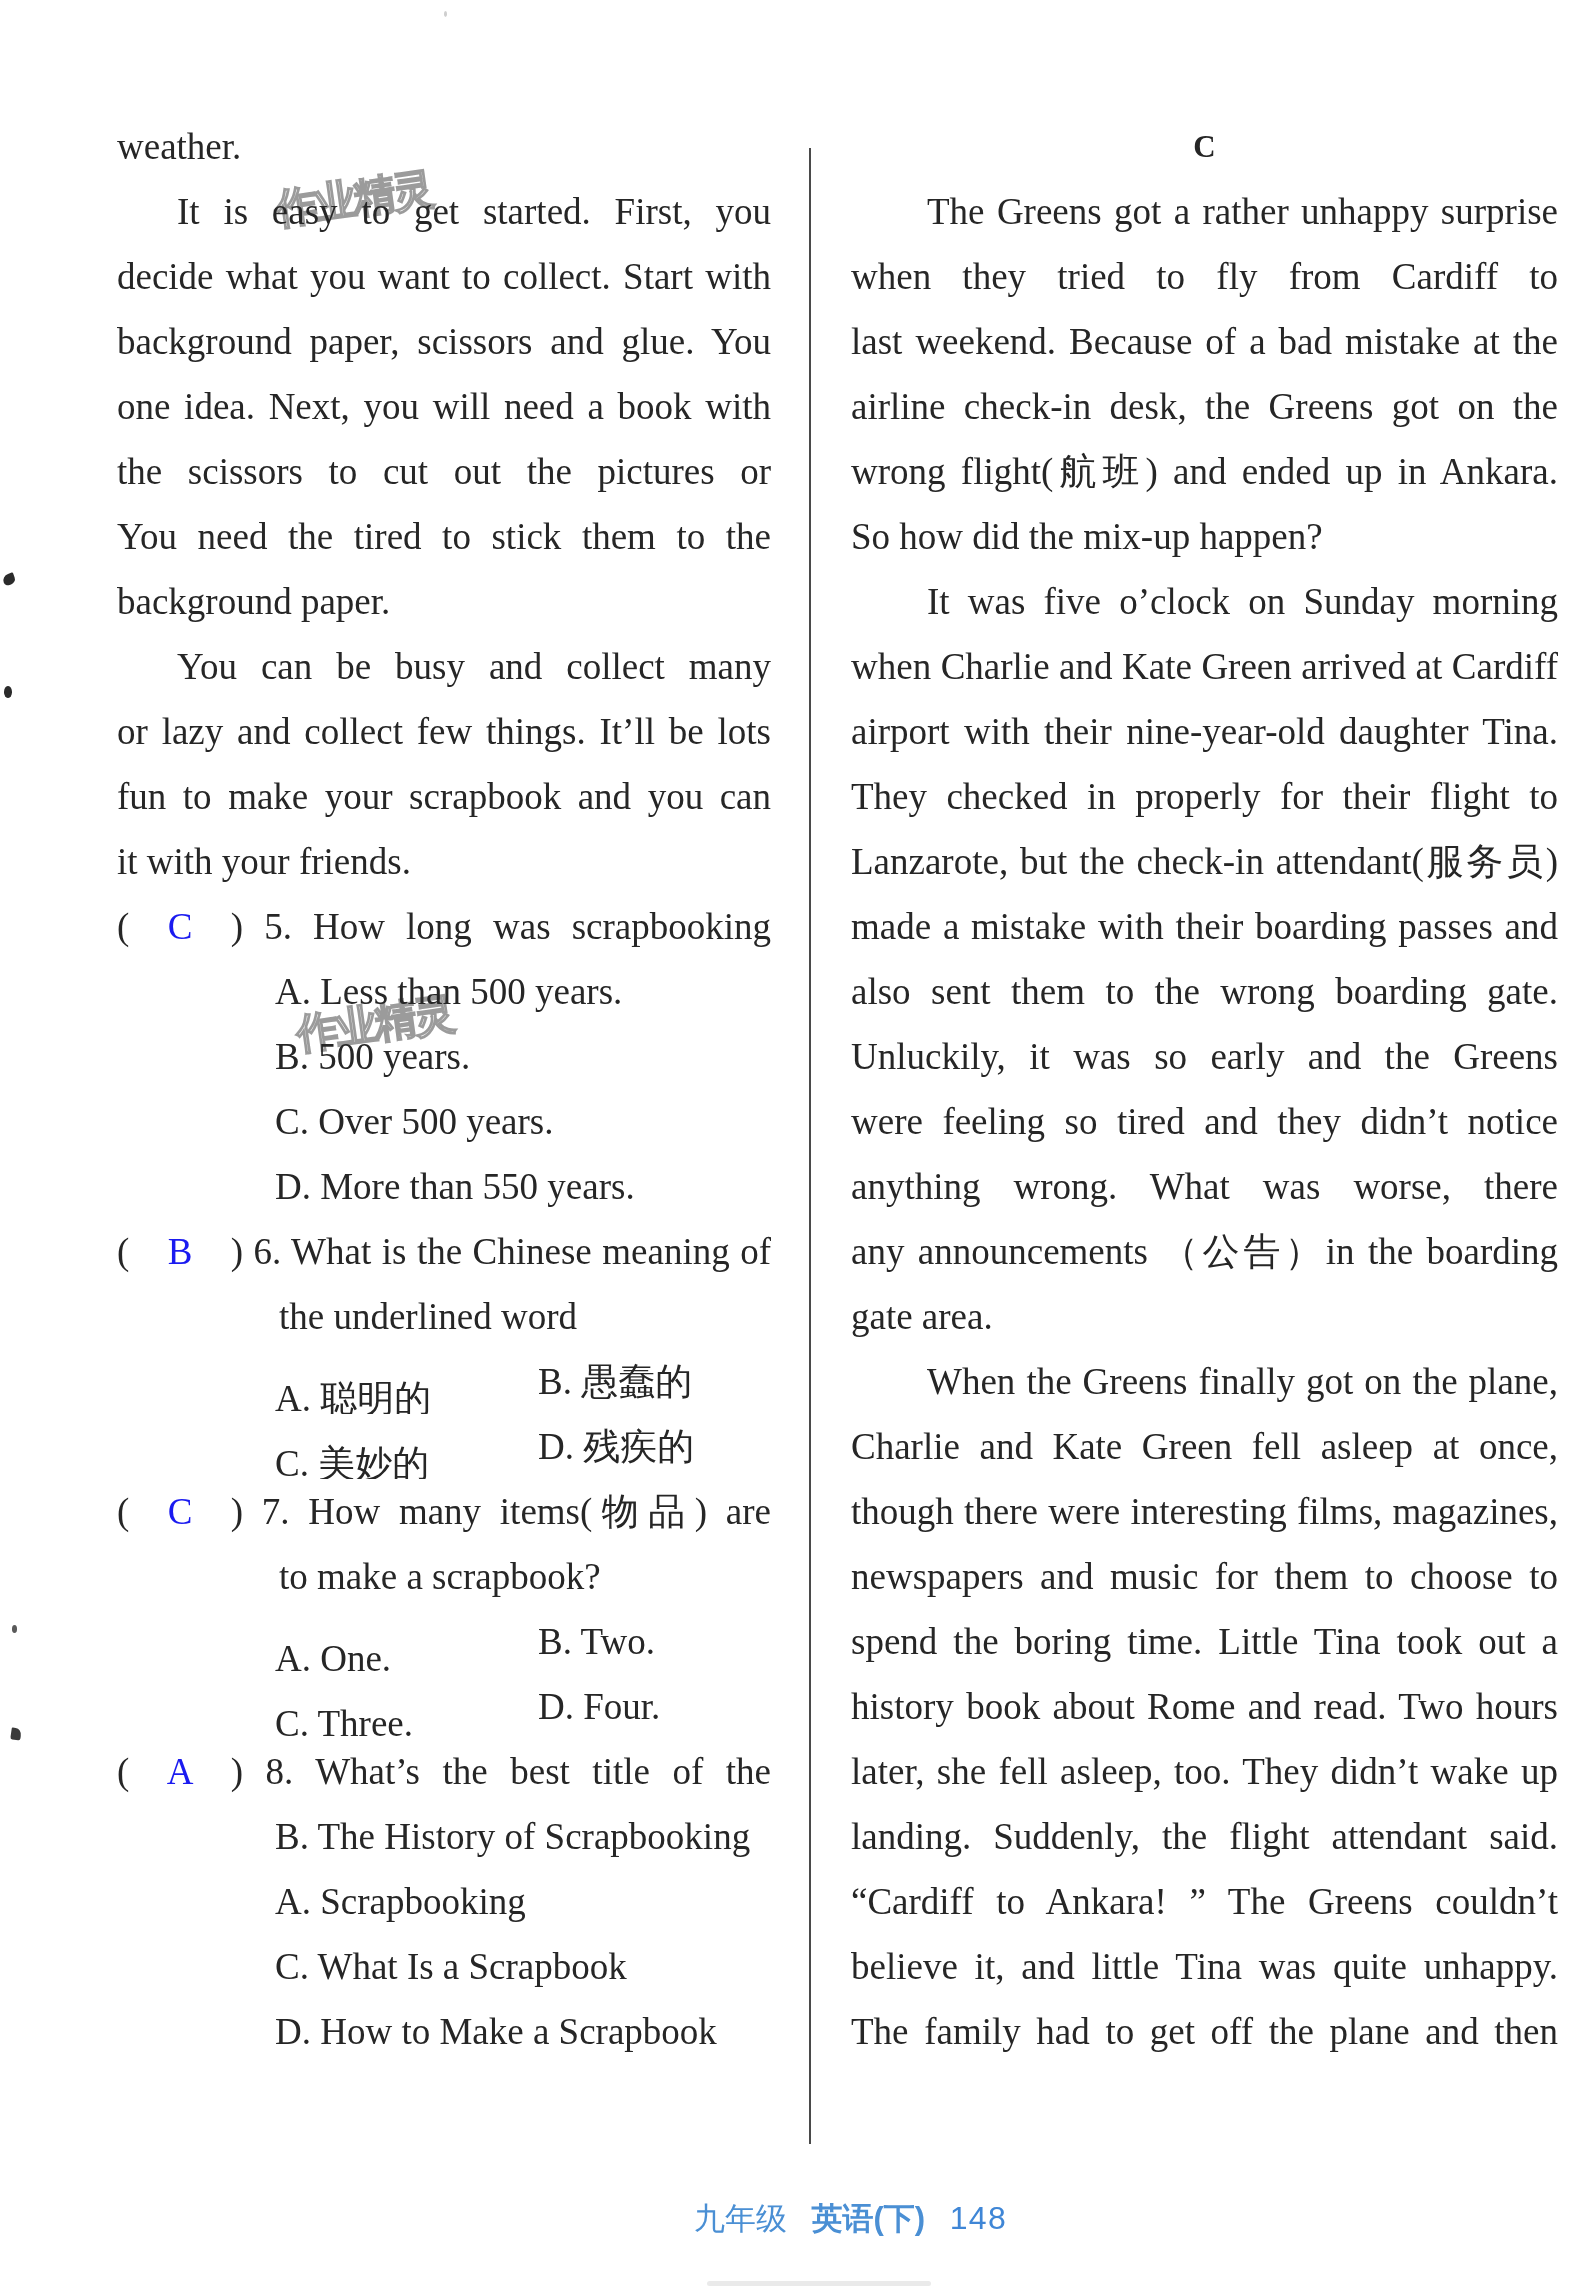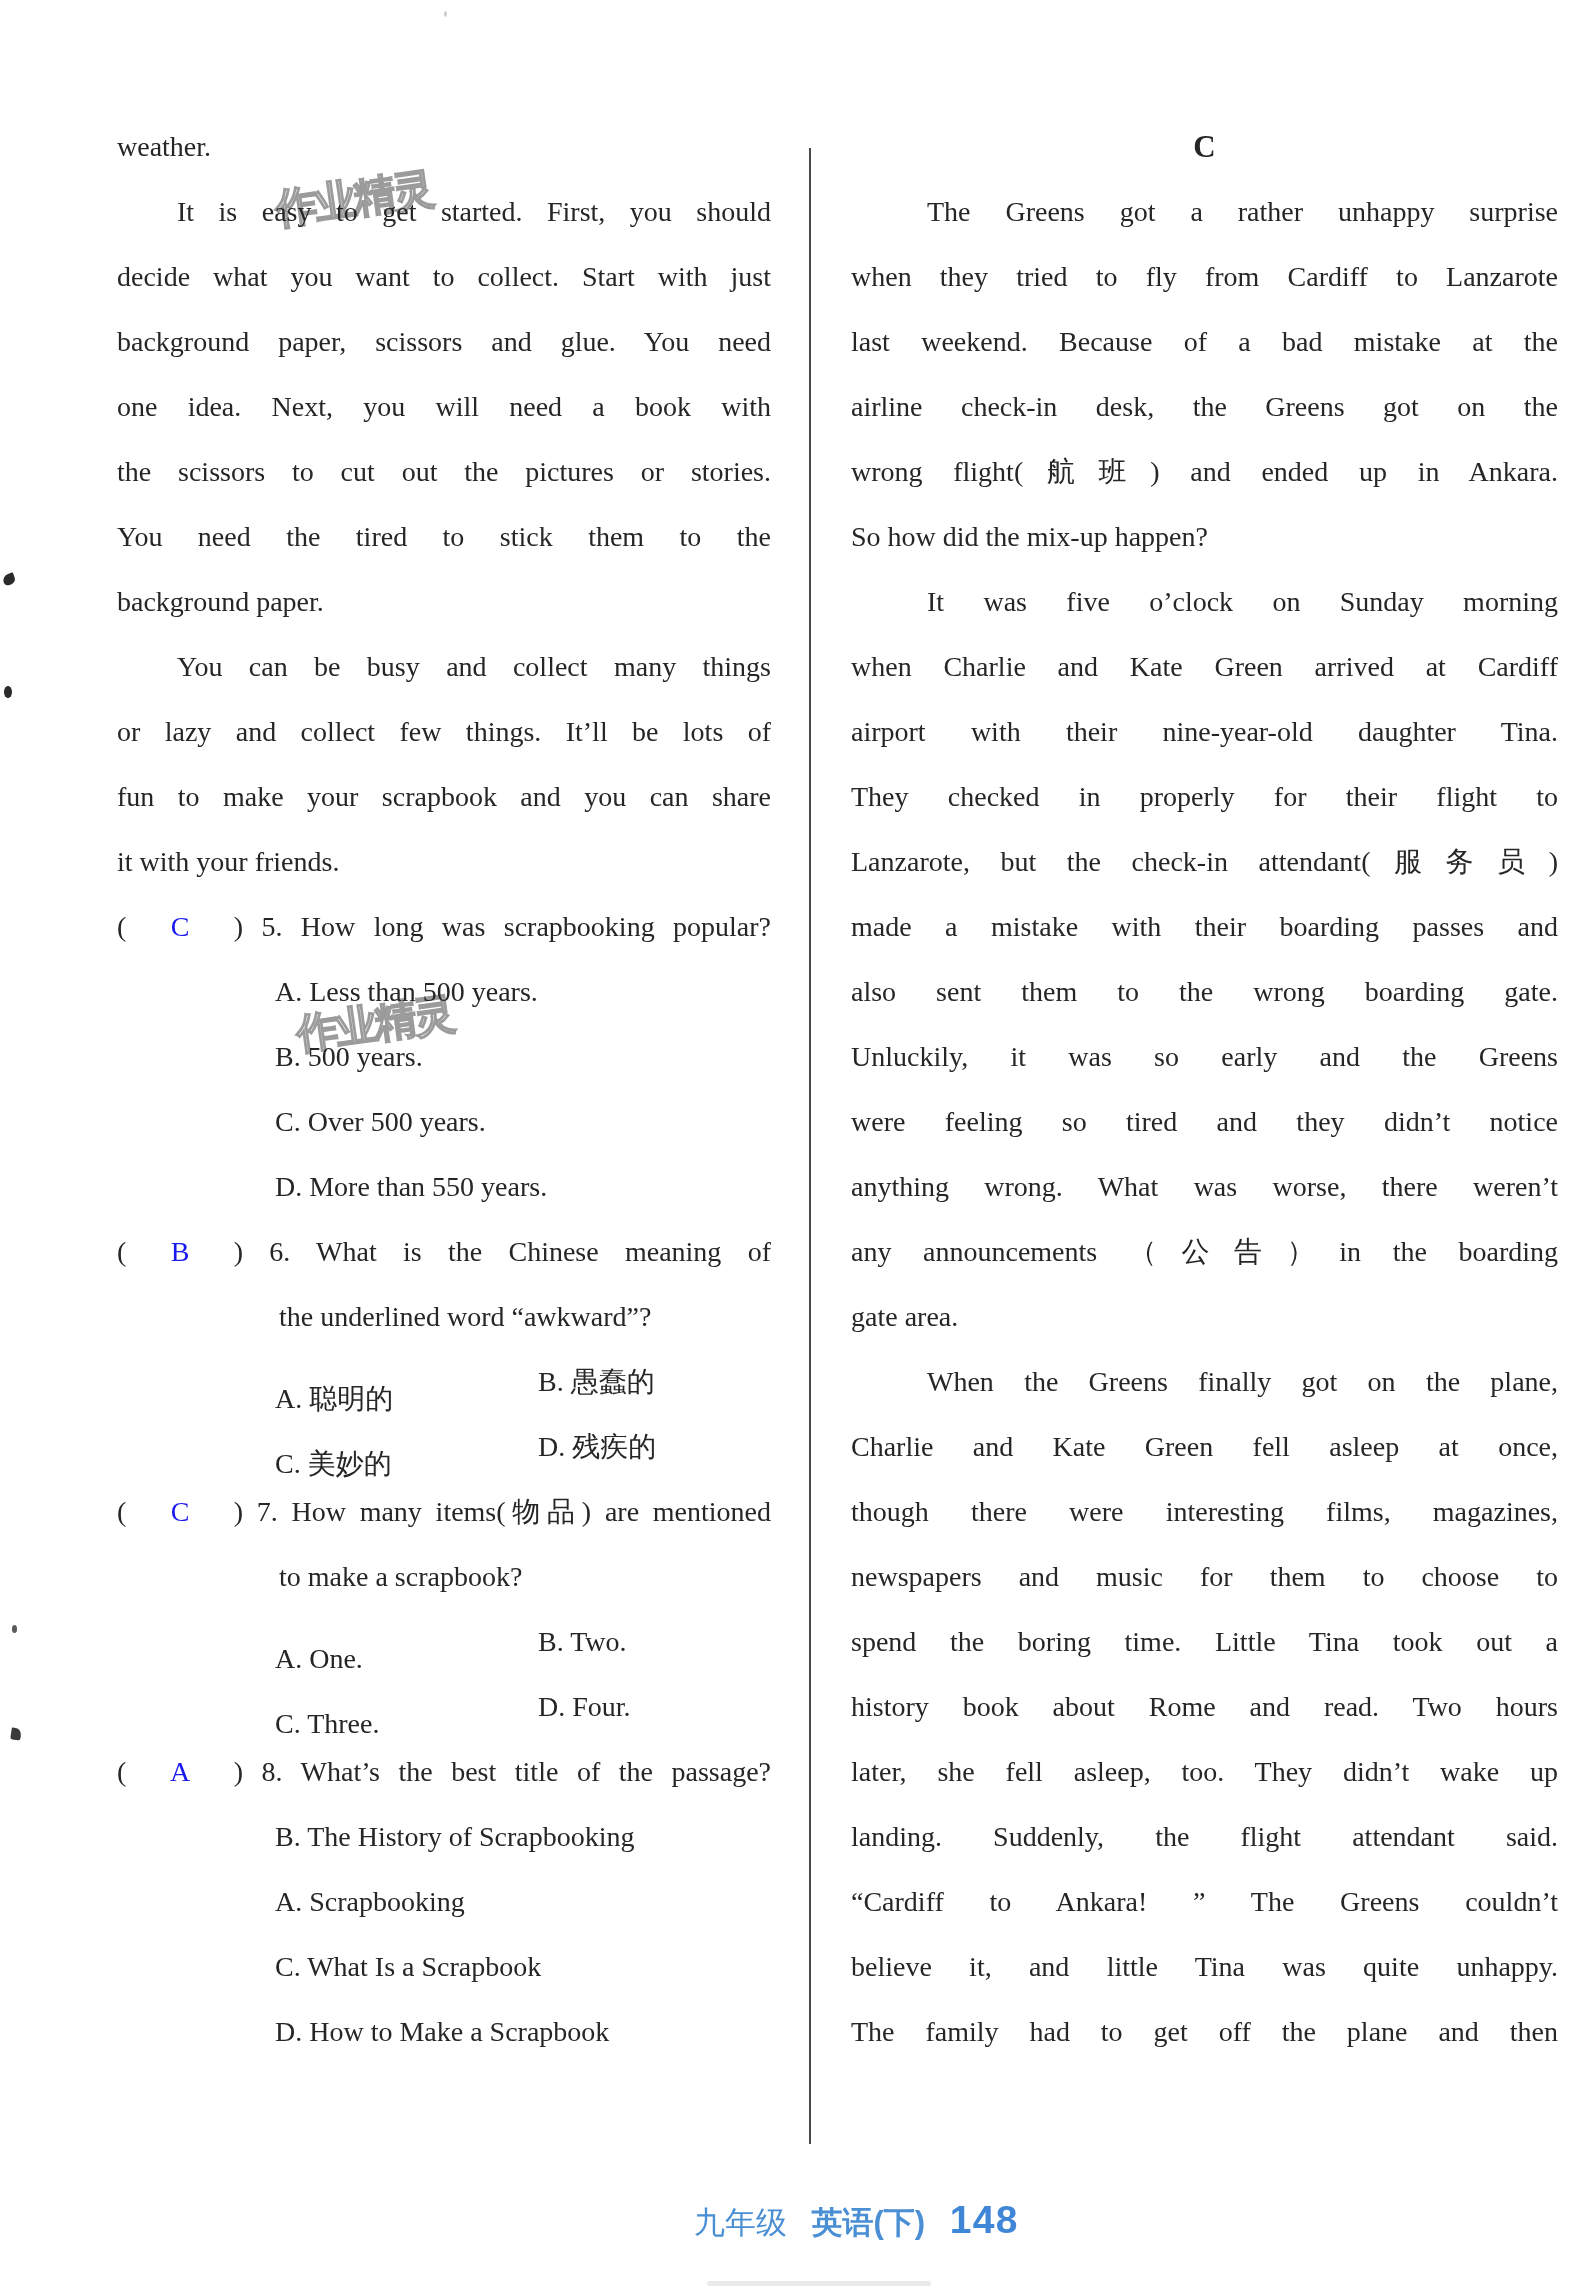--- a/index.html
+++ b/index.html
@@ -11,21 +11,21 @@
     font-family:"Liberation Serif","DejaVu Serif",serif;
     color:#262626;
   }
   
   .col{position:absolute;top:114px;}
   #leftcol{left:117px;width:654px;}
   #rightcol{left:851px;width:707px;}
   .line{
     position:relative;
     height:65px;line-height:65px;
-    font-size:28px;
+    font-size:37px;
     overflow:hidden;
     white-space:normal;
   }
   .para,.para-first,.question{
     text-align:justify;
     text-align-last:justify;
   }
   .para-first{text-indent:60px;}
   #rightcol .para-first{text-indent:76px;}
   .para-end{text-align:left;}
@@ -68,21 +68,21 @@
   #wms .wm:nth-child(2){left:296px;top:996px;}
   
   #footer{
     position:absolute;left:694px;top:2198px;
     display:flex;align-items:baseline;gap:24.5px;
     font-family:"Liberation Sans","DejaVu Sans",sans-serif;
     color:#4a8fd4;
   }
   #footer .grade,#footer .subject{font-size:31px;}
   #footer .subject{font-weight:700;}
-  #footer .pagenum{font-size:39px;font-weight:700;color:#3f86d6;letter-spacing:1.4px;}
+  #footer .pagenum{font-size:32px;font-weight:400;color:#3f86d6;letter-spacing:1.4px;}
   
   .artifact{position:absolute;background:#2b2b2b;}
   #art1{left:2.7px;top:574px;width:11.6px;height:11px;border-radius:60% 10% 50% 40%;transform:rotate(-20deg);}
   #art2{left:4.1px;top:686px;width:7.5px;height:11.6px;border-radius:50%;}
   #art3{left:11.6px;top:1625px;width:5.4px;height:8.2px;border-radius:50%;background:#5a5a5a;}
   #art4{left:11px;top:1728px;width:10.2px;height:12.2px;border-radius:10% 60% 20% 20%;transform:rotate(8deg);background:#3a3a3a;}
   #smudge{left:707px;top:2281px;width:224px;height:5.4px;border-radius:2.7px;background:#eaeaea;}
   #speck{left:444px;top:11px;width:3.4px;height:6.1px;border-radius:50%;background:#cfcfcf;}
 </style>
 </head>

